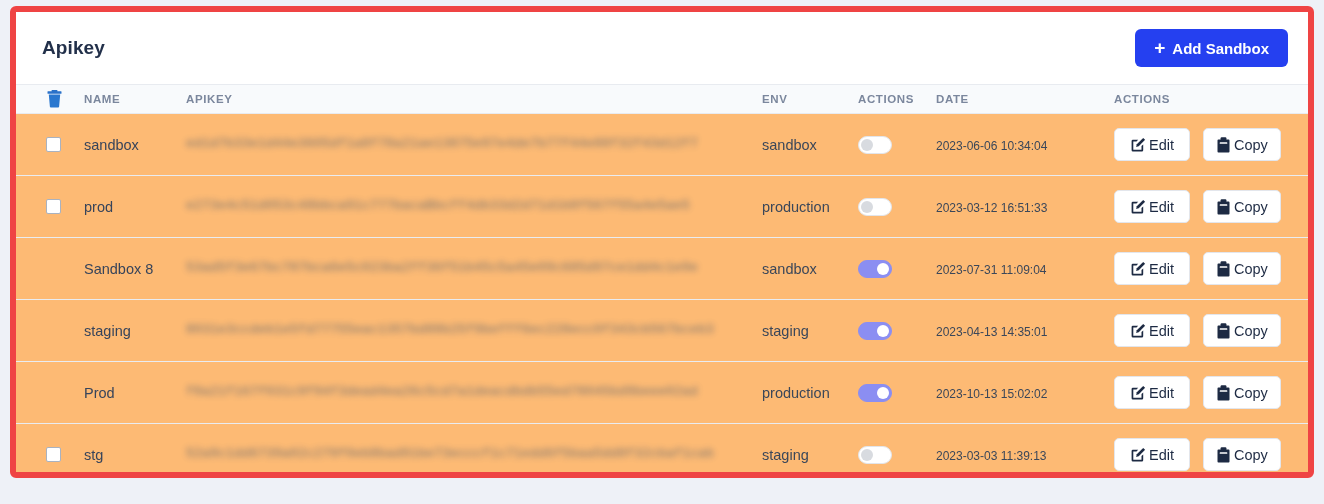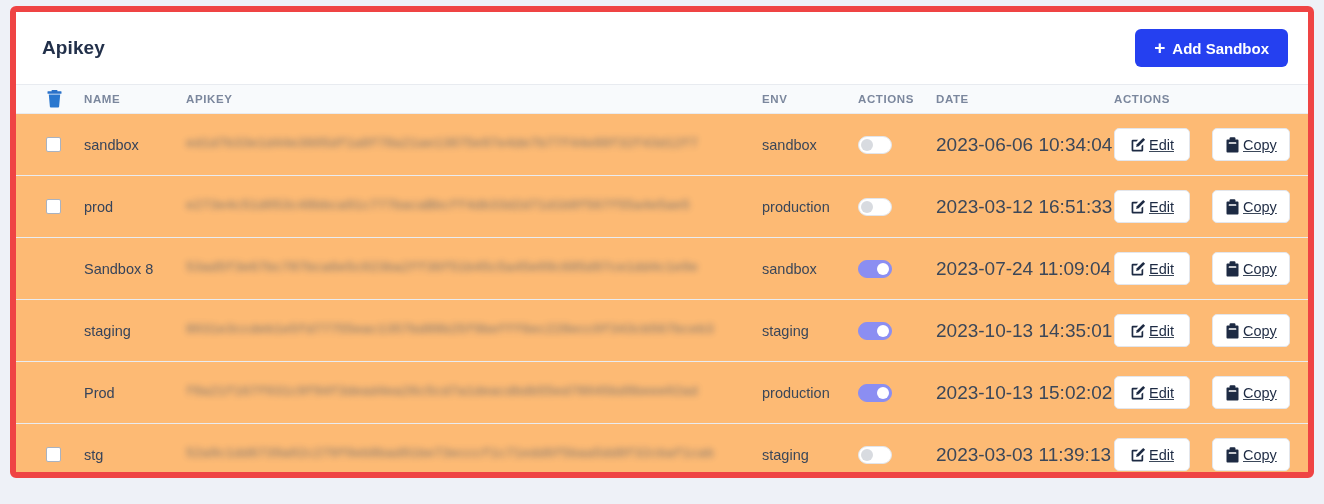--- a/index.html
+++ b/index.html
@@ -108,21 +108,21 @@
     width: 15px; height: 15px;
     border: 1px solid #a9b2c0;
     border-radius: 2px;
     background: #fff;
     display: block;
     cursor: pointer;
   }
 
   .cell-name  { color: #37445a; font-size: 14.5px; white-space: nowrap; }
   .cell-env   { color: #3b4759; font-size: 14.5px; }
-  .cell-date  { color: #3b4759; font-size: 19px; white-space: nowrap; }
+  .cell-date  { color: #3b4759; font-size: 12px; white-space: nowrap; }
 
   
   .apikey-blur {
     display: inline-block;
     color: #58616e;
     font-size: 13px;
     font-family: "Liberation Mono", monospace;
     letter-spacing: .2px;
     filter: blur(3.4px);
     opacity: .82;
@@ -155,23 +155,22 @@
     border-color: #8b8ef2;
   }
   .toggle.on .knob {
     left: auto; right: 2px;
     background: #ffffff;
   }
 
   
   .actions {
     display: flex;
-    gap: 22px;
+    gap: 13px;
     align-items: center;
-    text-decoration: underline;
   }
   .btn-light {
     display: inline-flex;
     align-items: center;
     justify-content: center;
     gap: 3px;
     height: 33px;
     min-width: 76px;
     padding: 0 12px;
     background: #ffffff;
@@ -307,21 +306,21 @@
           <tr>
             <td class="col-check"></td>
             <td><span class="cell-name">Sandbox 8</span></td>
             <td><span class="apikey-blur">53ad5f3e67bc787bca6e5c023ba2ff36f51b45c5a45e09c685d97ce1dd4c1e9e</span></td>
             <td><span class="cell-env">sandbox</span></td>
             <td>
               <span class="toggle on">
                 <span class="knob"></span>
               </span>
             </td>
-            <td><span class="cell-date">2023-07-24 11:09:04</span></td>
+            <td><span class="cell-date">2023-07-31 11:09:04</span></td>
             <td>
               <div class="actions">
                 <button class="btn-light">
                   <span>
                     <svg width="16" height="16" viewBox="0 0 16 16" aria-hidden="true">
                       <path d="M1.6 4.1 a1.3 1.3 0 0 1 1.3 -1.3 H8.2 l-1.7 1.7 H3.3 v8.2 h8.2 V9.1 l1.7 -1.7 v5.9 a1.3 1.3 0 0 1 -1.3 1.3 H2.9 a1.3 1.3 0 0 1 -1.3 -1.3 Z" fill="#1d2a43"></path>
                       <path d="M13.2 0.9 l1.9 1.9 -6.4 6.4 -2.6 0.7 0.7 -2.6 Z" fill="#1d2a43"></path>
                     </svg>
                   </span>
                   <span>Edit</span>
@@ -342,21 +341,21 @@
           <tr>
             <td class="col-check"></td>
             <td><span class="cell-name">staging</span></td>
             <td><span class="apikey-blur">8031e3ccdeb1e5fd77755eac1357bd88b25f9befff6ec228ecc0f343cb567bceb3</span></td>
             <td><span class="cell-env">staging</span></td>
             <td>
               <span class="toggle on">
                 <span class="knob"></span>
               </span>
             </td>
-            <td><span class="cell-date">2023-10-13 14:35:01</span></td>
+            <td><span class="cell-date">2023-04-13 14:35:01</span></td>
             <td>
               <div class="actions">
                 <button class="btn-light">
                   <span>
                     <svg width="16" height="16" viewBox="0 0 16 16" aria-hidden="true">
                       <path d="M1.6 4.1 a1.3 1.3 0 0 1 1.3 -1.3 H8.2 l-1.7 1.7 H3.3 v8.2 h8.2 V9.1 l1.7 -1.7 v5.9 a1.3 1.3 0 0 1 -1.3 1.3 H2.9 a1.3 1.3 0 0 1 -1.3 -1.3 Z" fill="#1d2a43"></path>
                       <path d="M13.2 0.9 l1.9 1.9 -6.4 6.4 -2.6 0.7 0.7 -2.6 Z" fill="#1d2a43"></path>
                     </svg>
                   </span>
                   <span>Edit</span>

